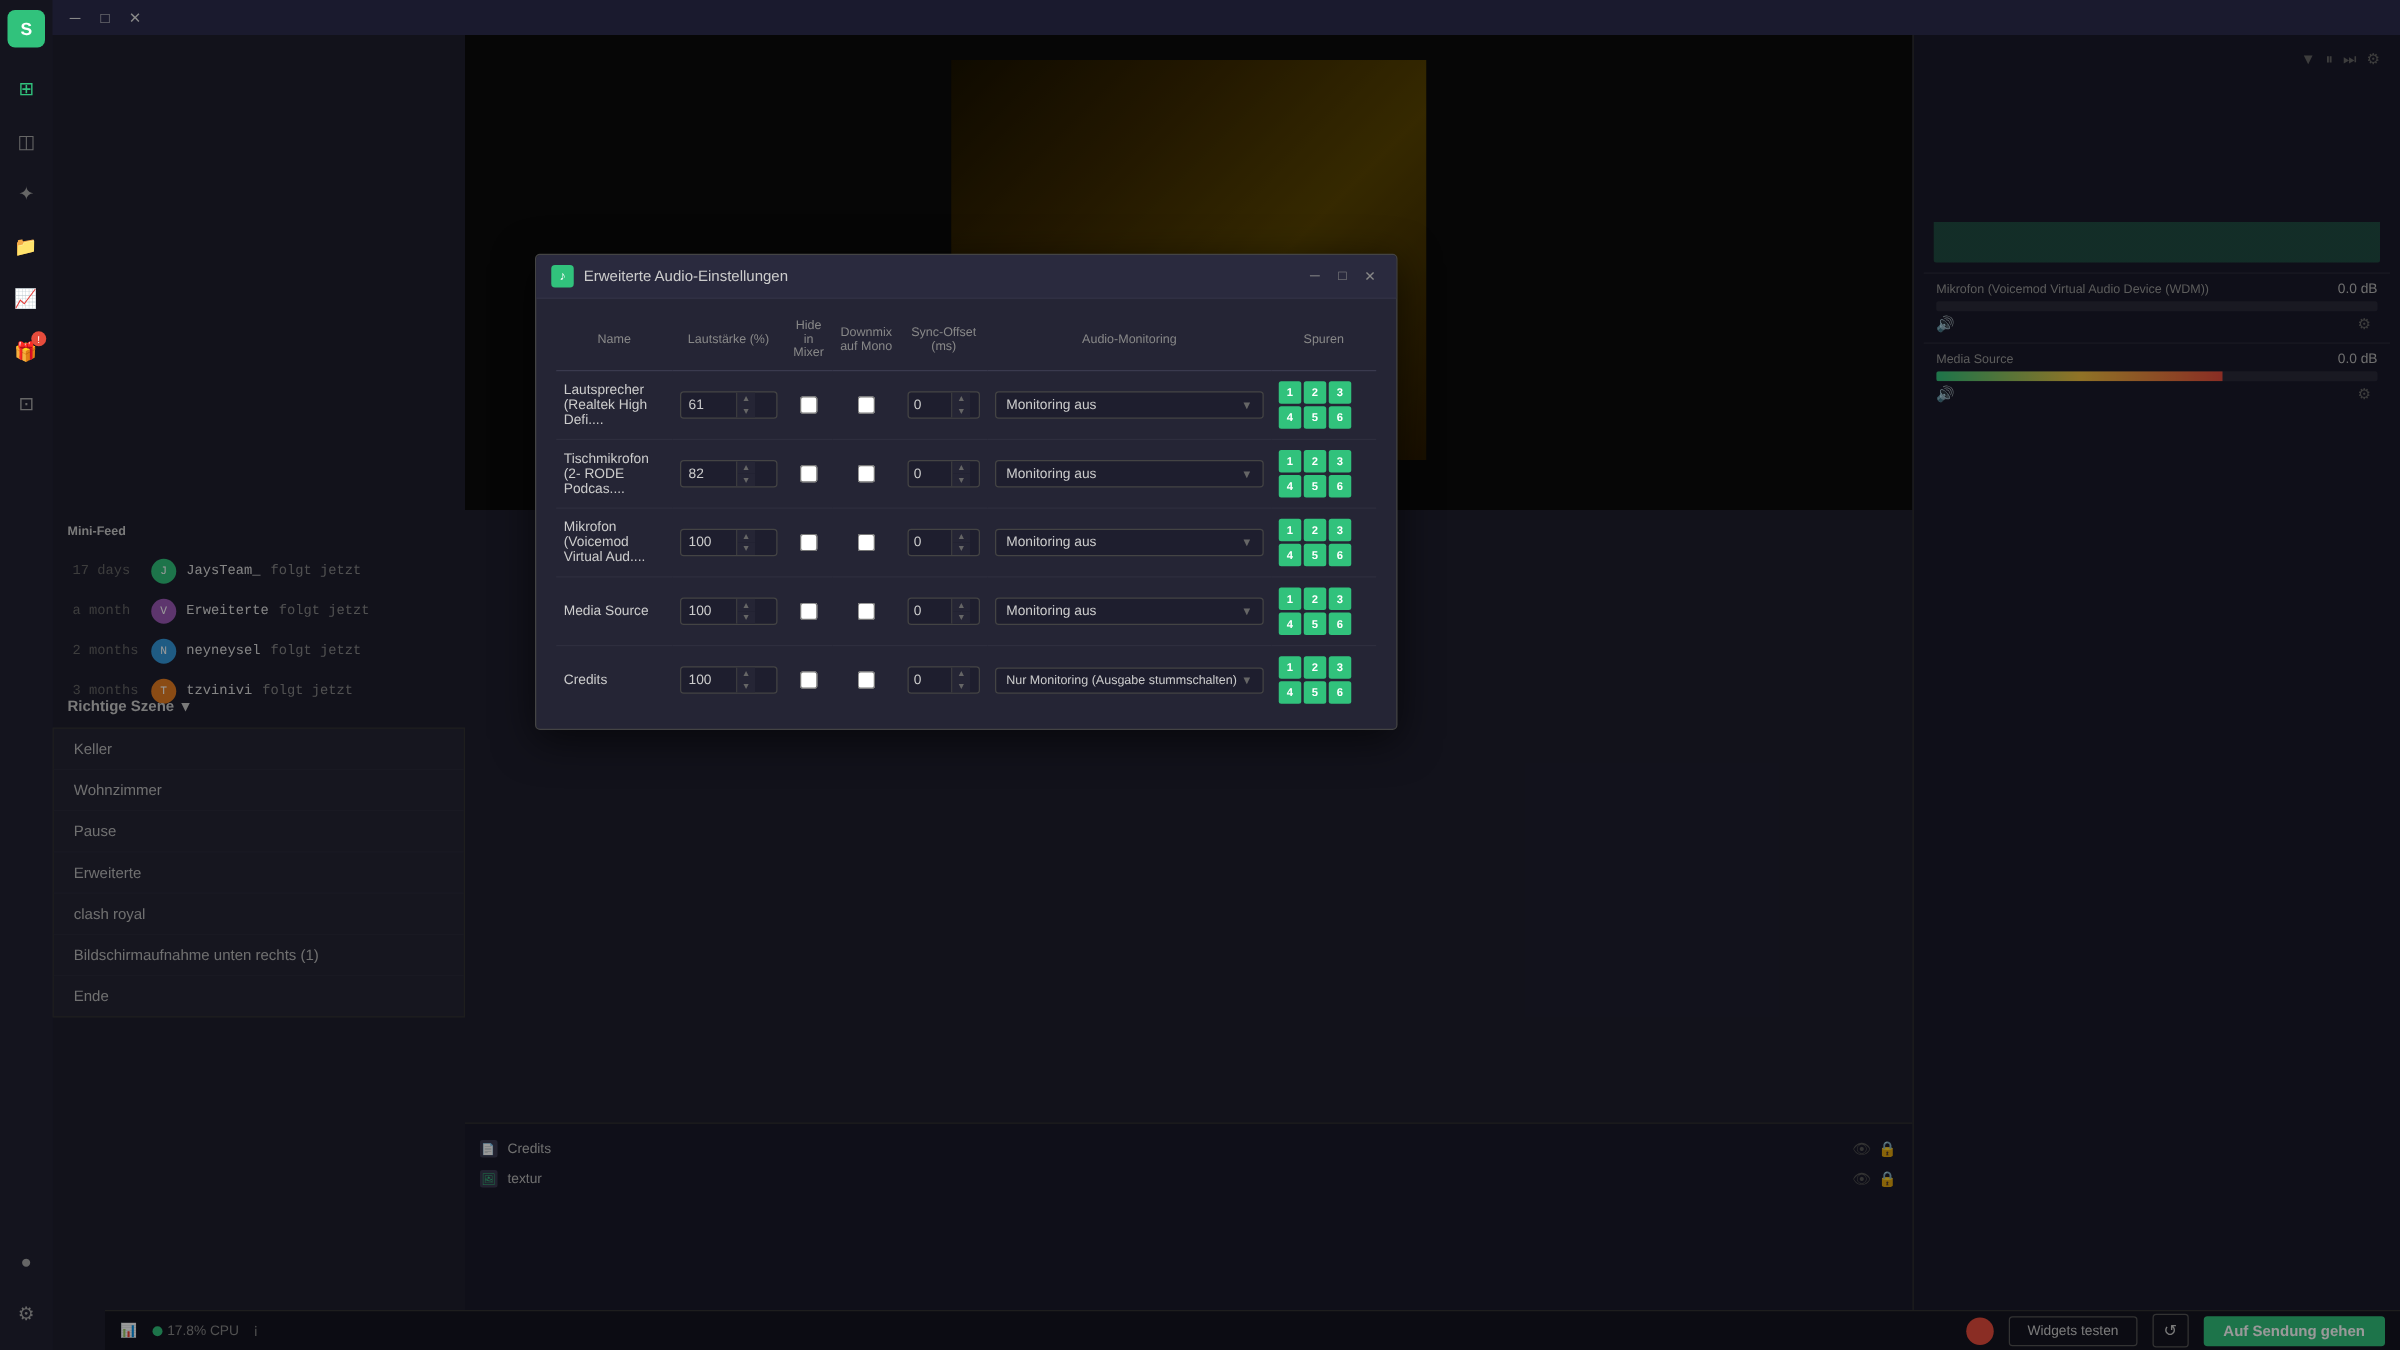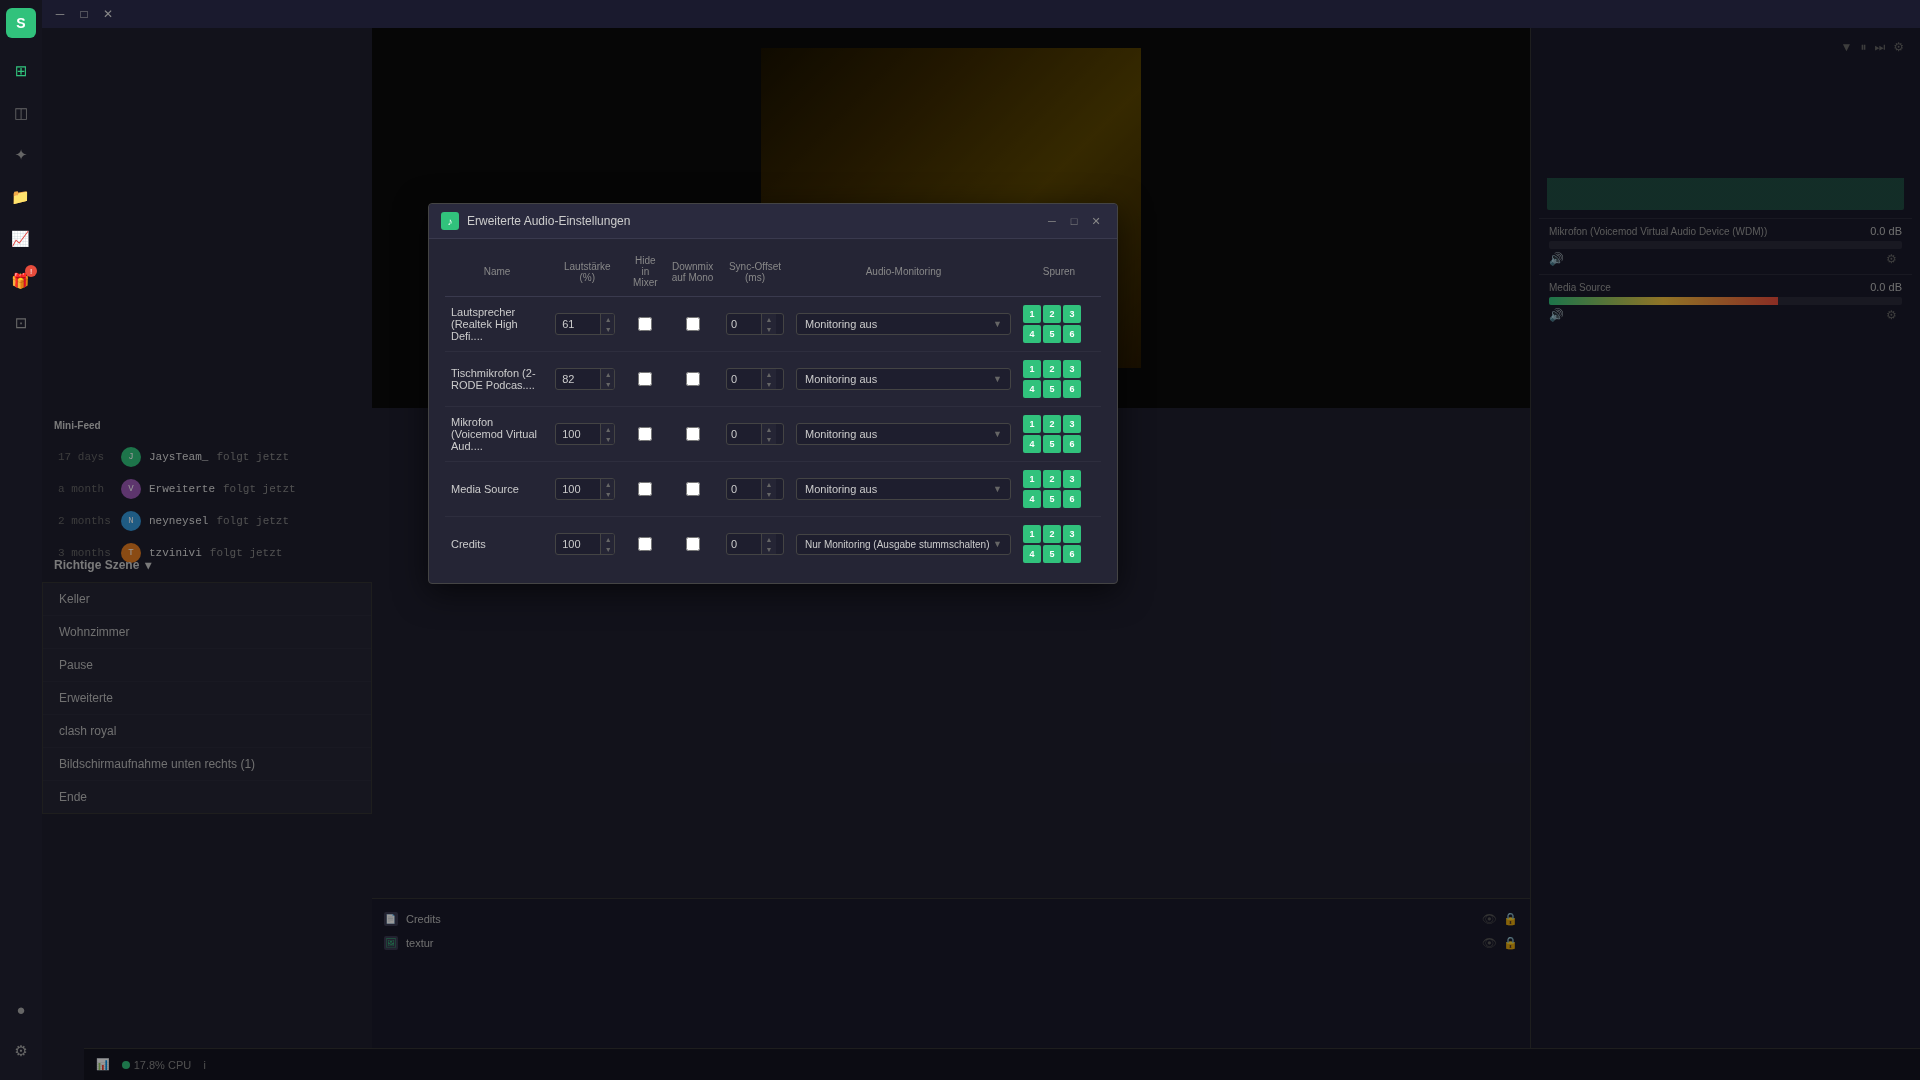--- a/index.html
+++ b/index.html
@@ -382,21 +382,21 @@
     .col-sync { width: 60px; }
     .col-monitoring { width: 220px; }
     .col-tracks { width: 80px; }
 
     .volume-input {
       display: flex; align-items: center;
       background: #1e1e2e;
       border: 1px solid #444;
       border-radius: 3px;
       overflow: hidden;
-      width: 60px;
+      width: 78px;
     }
     .volume-input input {
       width: 44px;
       background: transparent;
       border: none;
       color: #ccc;
       padding: 3px 6px;
       font-size: 11px;
       outline: none;
     }
@@ -885,15 +885,21 @@
     <div class="status-item">
       <span>📊</span>
     </div>
     <div class="status-item">
       <div class="status-dot"></div>
       <span>17.8% CPU</span>
     </div>
     <div class="status-item">
       <span>ℹ</span>
     </div>
+    <div class="status-bar-right">
+      <span style="width:22px;height:22px;border-radius:50%;background:#e74c3c;display:inline-block;"></span>
+      <button class="btn-test">Widgets testen</button>
+      <button style="background:transparent;border:1px solid #555;color:#ccc;border-radius:3px;padding:5px 8px;cursor:pointer;font-size:13px;">↺</button>
+      <button class="btn-live">Auf Sendung gehen</button>
+    </div>
   </div>
 
 </div>
 
 </body></html>

